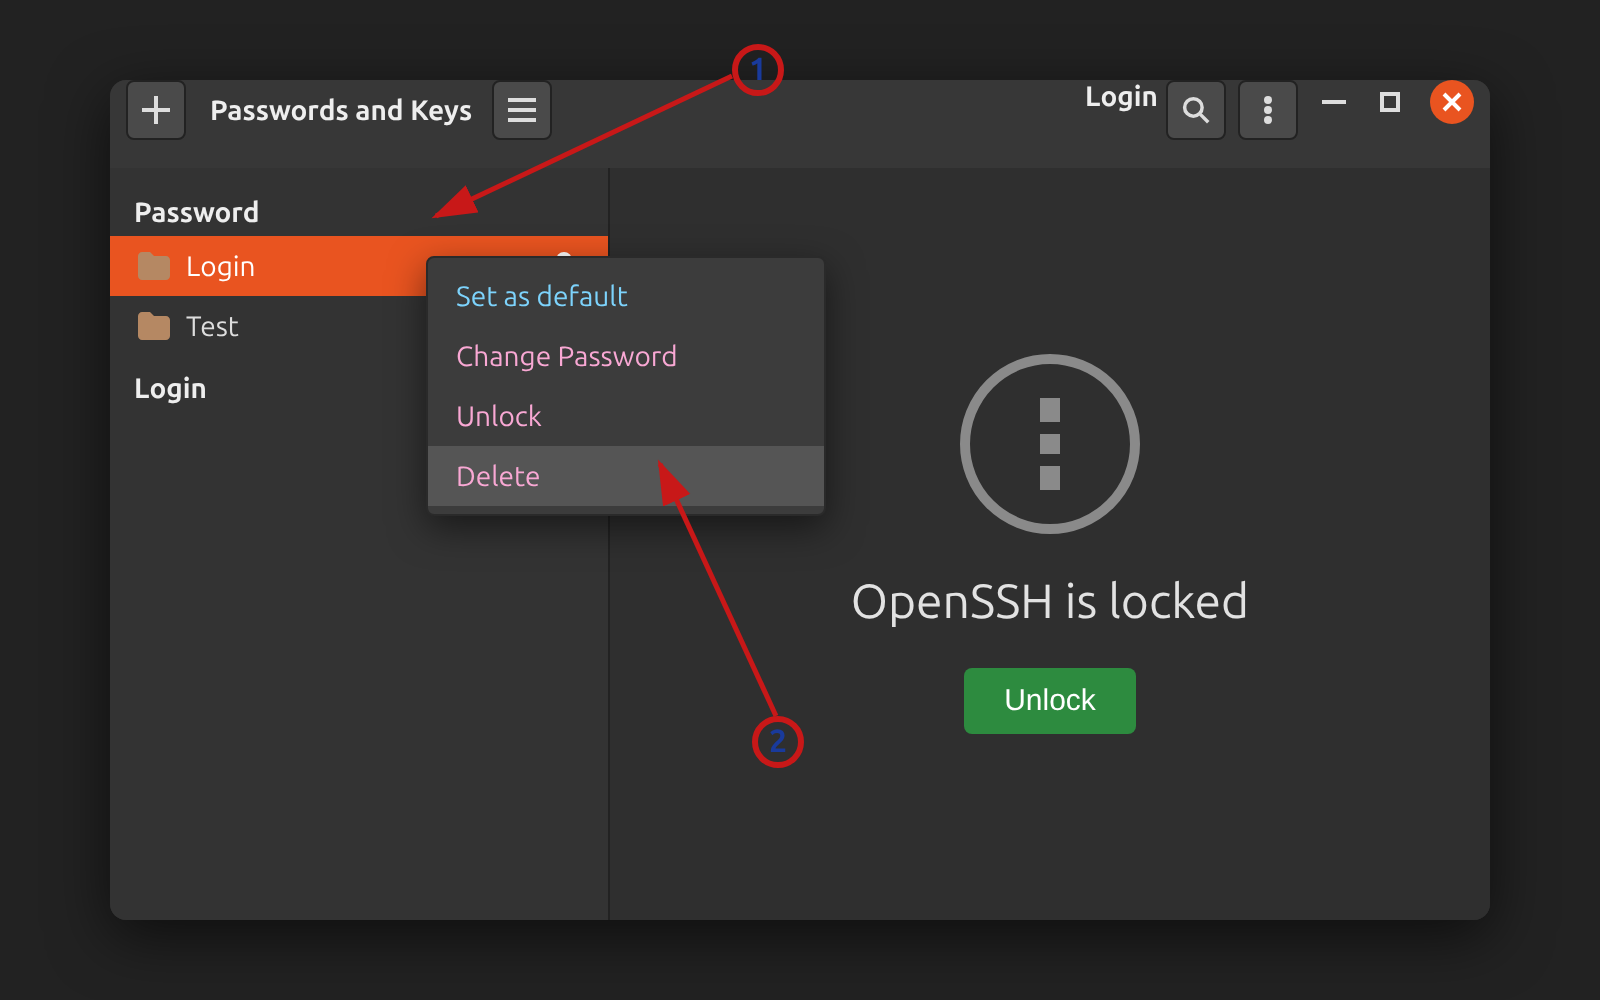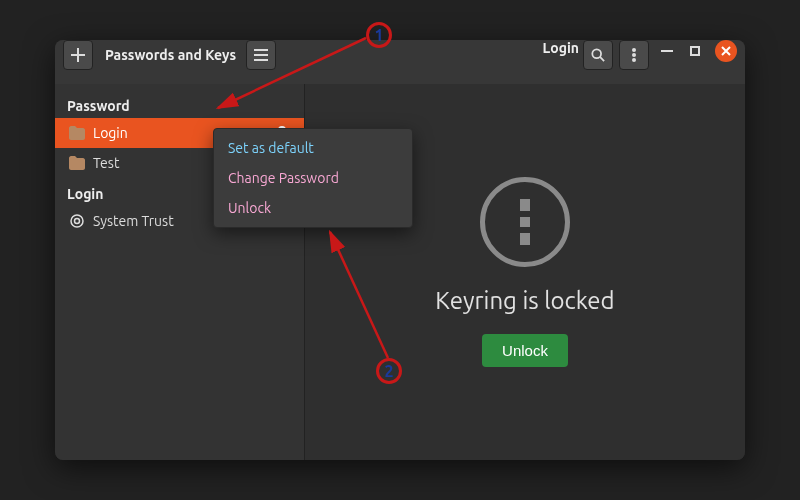--- a/index.html
+++ b/index.html
@@ -242,45 +242,37 @@
         <span class="icon folder-icon">
           <svg width="16" height="14" viewBox="0 0 16 14">
               <path d="M0 2c0-1 1-2 2-2h4l2 2h6c1 0 2 1 2 2v8c0 1-1 2-2 2H2c-1 0-2-1-2-2z"></path>
             </svg>
         </span>
         <span>Test</span>
       </div>
 
       <div class="section-header">Login</div>
 
-      <div class="sidebar-item">
-        <span class="icon trust-icon">
-          <svg width="16" height="16" viewBox="0 0 16 16">
-              <circle cx="8" cy="8" r="6" stroke="#ddd" stroke-width="1.5" fill="none"></circle>
-              <circle cx="8" cy="8" r="2.5" stroke="#ddd" stroke-width="1.5" fill="none"></circle>
-            </svg>
-        </span>
-        <span>System Trust</span>
-      </div>
     </div>
 
     <div class="main">
       <div class="big-lock">
         <div class="slot"></div>
       </div>
-      <div class="keyring-text">Keyring is locked</div>
+      <div class="keyring-text">OpenSSH is locked</div>
       <button class="unlock-btn">Unlock</button>
     </div>
   </div>
 </div>
 
 <div class="context-menu">
   <div class="menu-item disabled">Set as default</div>
   <div class="menu-item">Change Password</div>
   <div class="menu-item">Unlock</div>
+  <div class="menu-item highlight">Delete</div>
 </div>
 
 <svg class="arrow" style="left:0; top:0;" width="800" height="500">
   <defs>
     <marker id="ah1" markerWidth="10" markerHeight="10" refX="8" refY="3" orient="auto">
       <path d="M0,0 L9,3 L0,6 z" fill="#c81818"></path>
     </marker>
   </defs>
   <line x1="366" y1="38" x2="218" y2="108" stroke="#c81818" stroke-width="2.5" marker-end="url(#ah1)"></line>
 </svg>

